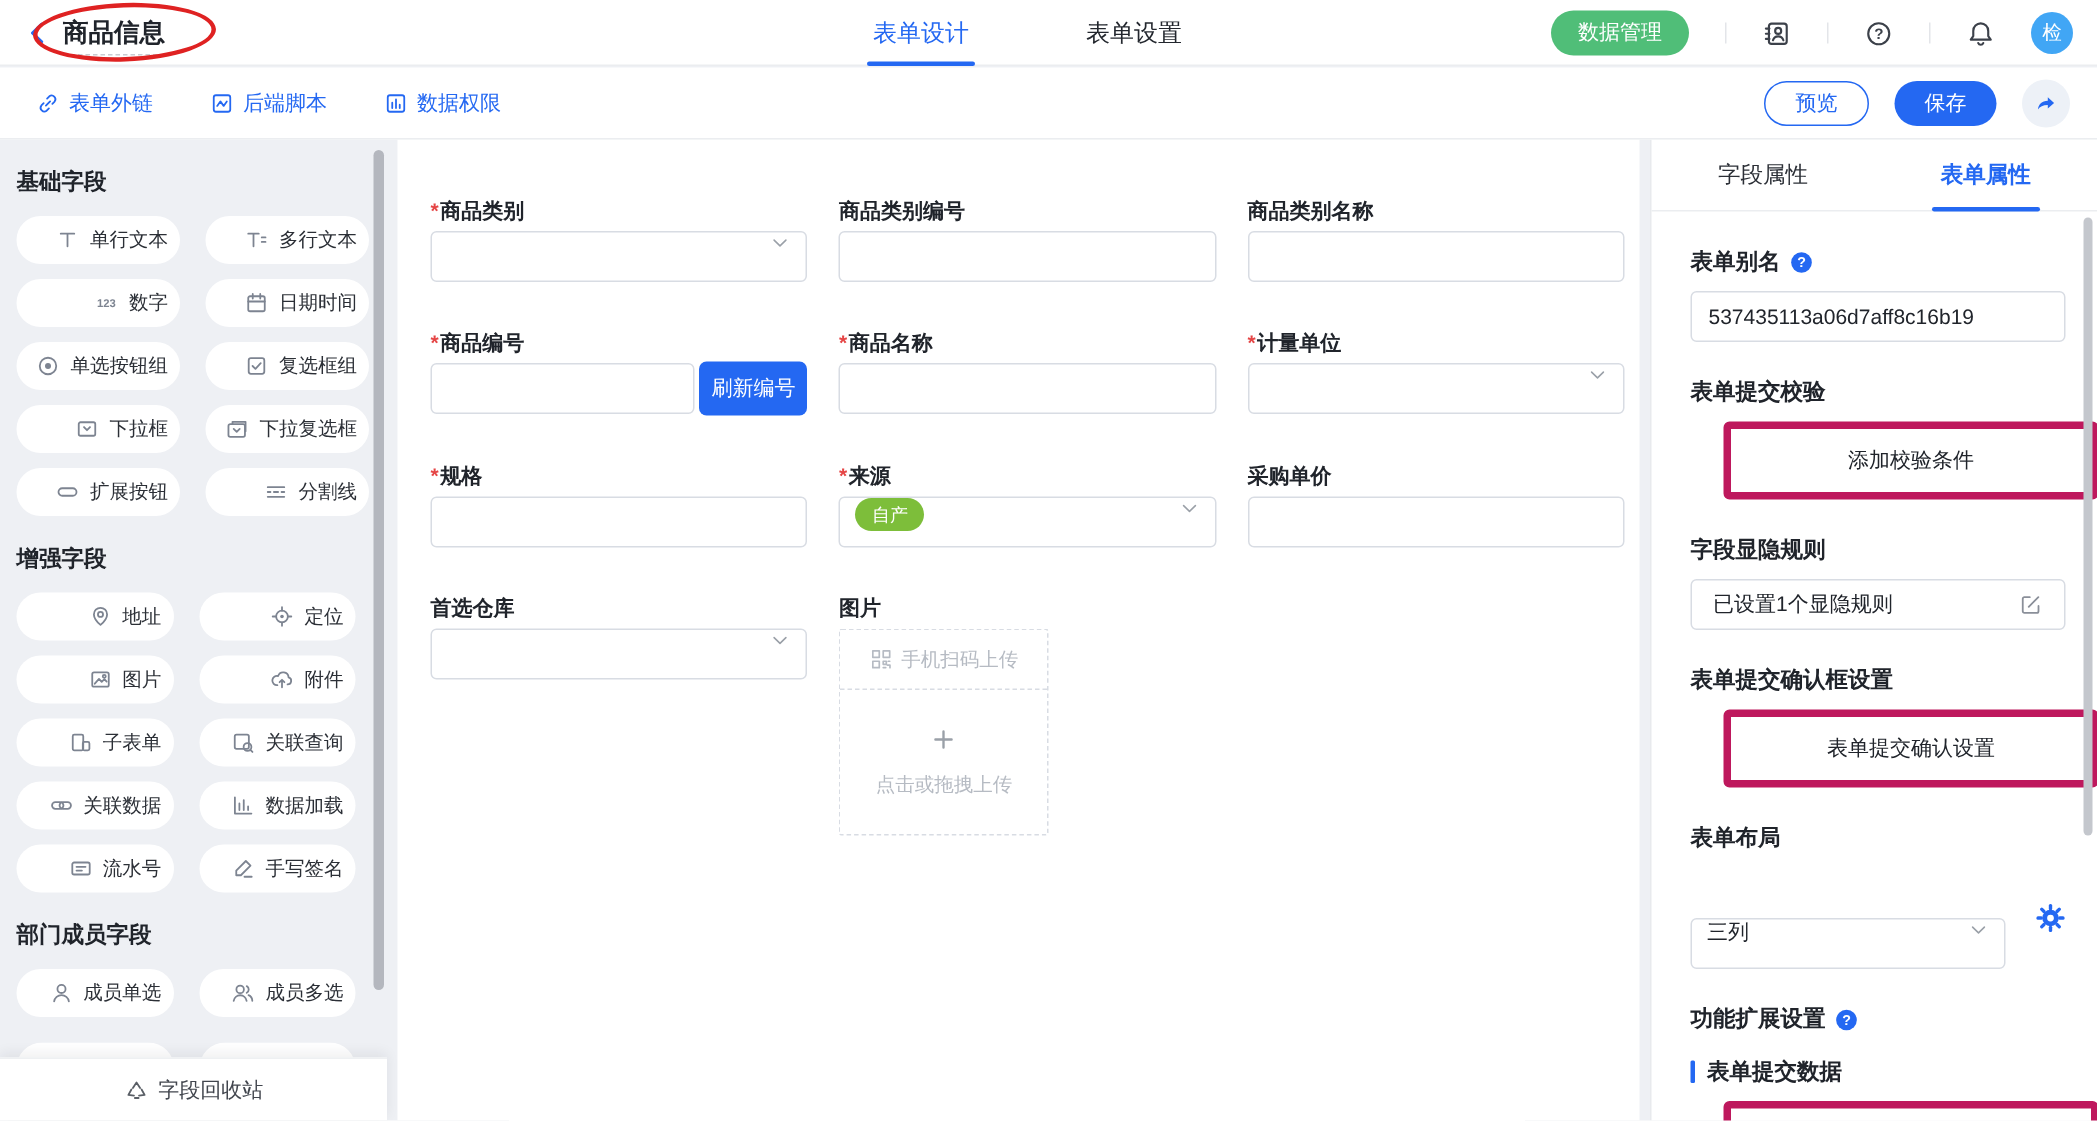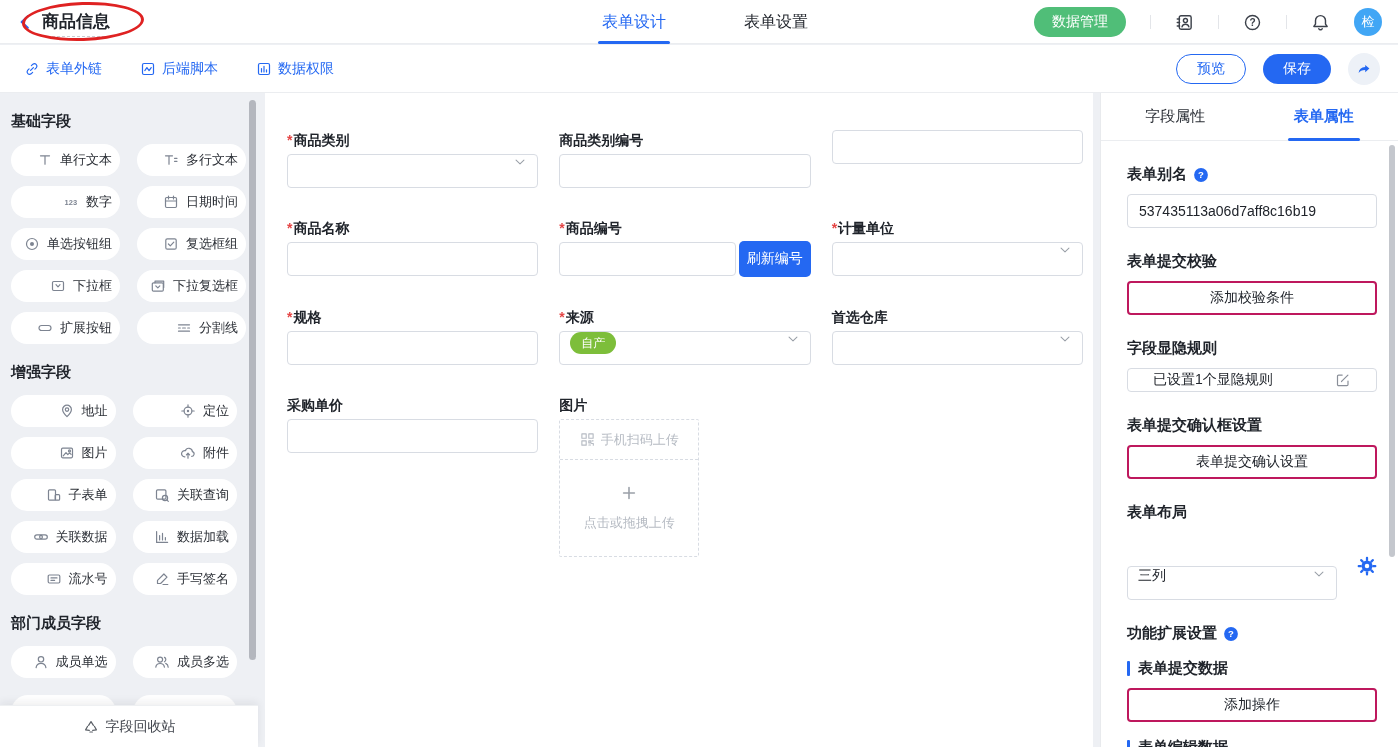--- a/index.html
+++ b/index.html
@@ -16,21 +16,21 @@
   .header { position:absolute; left:0; top:0; right:0; height:44px; background:#fff;
             border-bottom:1px solid #ebedf0; z-index:9; }
   .back-btn { position:absolute; left:16px; top:13px; width:18px; height:18px; color:#2468F2; cursor:pointer; }
   .page-title { position:absolute; left:42px; top:10px; font-size:17px; font-weight:700;
                 border-bottom:1px dashed #c9ccd2; padding-bottom:3px; }
   .annotation-ellipse { position:absolute; left:22px; top:2px; width:122px; height:39px;
                 border:3px solid #df2222; border-radius:50%; transform:rotate(-2deg); pointer-events:none; z-index:10; }
   .header-tabs { position:absolute; left:582px; top:0; height:44px; display:flex; gap:78px; }
   .header-tab { height:44px; display:flex; align-items:center; font-size:16px; color:#23272e;
                 position:relative; cursor:pointer; }
-  .header-tab.active { color:#2468F2;margin-left:20px; }
+  .header-tab.active { color:#2468F2; }
   .header-tab.active::after { content:""; position:absolute; left:-4px; right:-4px; bottom:0;
                 height:3px; background:#2468F2; border-radius:2px; }
   .header-right { position:absolute; right:16px; top:0; height:44px; display:flex; align-items:center; gap:24px; }
   .pill-green { height:30px; padding:0 18px; border-radius:15px; background:#50BE78; color:#fff;
                 font-size:14px; display:flex; align-items:center; cursor:pointer; }
   .vdiv { width:1px; height:14px; background:#e3e5e9; }
   .hicon { width:19px; height:19px; color:#3c414a; cursor:pointer; }
   .avatar { width:28px; height:28px; border-radius:50%; background:#41A6F5; color:#fff; font-size:13px;
             display:flex; align-items:center; justify-content:center; cursor:pointer; }
 
@@ -102,26 +102,26 @@
   .panel-tab.active { color:#2468F2; font-weight:600; }
   .panel-tab.active::after { content:""; position:absolute; bottom:-1px; left:50%;
                transform:translateX(-50%); width:72px; height:3px; background:#2468F2; border-radius:2px; }
   .panel-body { padding:0 21px 0 26px; }
   .p-label { margin-top:24px; font-size:15px; font-weight:700; color:#20242b; display:flex;
              align-items:center; gap:6px; }
   .p-sublabel { margin-top:16px; font-size:15px; font-weight:700; color:#20242b; display:flex;
                 align-items:center; gap:8px; }
   .p-sublabel::before { content:""; width:3px; height:15px; background:#2468F2; border-radius:1px; }
   .p-ctrl { margin-top:10px; }
-  .p-btn { width:100%; height:34px; border:2px solid #be185d; border-radius:4px; background:#fff;
-           font-size:14px; color:#20242b; cursor:pointer; font-family:inherit; }
+  .p-btn { width:100%; height:52px; border:5px solid #be185d; border-radius:4px; background:#fff;
+           font-size:14px; color:#20242b; cursor:pointer; font-family:inherit;margin-left:22px; }
   .p-input { height:34px; border:1px solid #d8dce3; border-radius:4px; display:flex; align-items:center;
              padding:0 11px; font-size:14px; color:#20242b; }
-  .p-editbox { height:24px; border:1px solid #d8dce3; border-radius:4px; display:flex; align-items:center;
-             justify-content:space-between; padding:0 25px; font-size:14px; color:#20242b; }
+  .p-editbox { height:34px; border:1px solid #d8dce3; border-radius:4px; display:flex; align-items:center;
+             justify-content:space-between; padding:0 14px; font-size:14px; color:#20242b; }
   .p-editbox .icn { width:16px; height:16px; color:#8a8f99; cursor:pointer; }
   .p-selrow { display:flex; align-items:center; justify-content:space-between; }
   .p-selrow .ctrl { width:210px;margin-top:34px; }
   .gear { width:20px; height:20px; color:#2468F2; cursor:pointer; }
   .help { width:16px; height:16px; color:#2468F2; cursor:pointer; }
   .panel-scroll { position:absolute; right:3px; top:52px; width:6px; height:412px; background:#c4c7cd;
                   border-radius:3px; }
 </style>
 </head>
 <body>
@@ -446,34 +446,35 @@
               <path d="M3.5 5.8 L8 10.2 L12.5 5.8"></path>
             </svg>
           </span>
         </div>
       </div>
       <div class="field">
         <div class="f-label"><span>商品类别编号</span></div>
         <div class="ctrl"></div>
       </div>
       <div class="field">
-        <div class="ctrl"></div>
-      </div>
-      <div class="field">
-        <div class="f-label"><span class="f-star">*</span><span>商品名称</span></div>
+        <div class="f-label"><span>商品类别名称</span></div>
         <div class="ctrl"></div>
       </div>
       <div class="field">
         <div class="f-label"><span class="f-star">*</span><span>商品编号</span></div>
         <div class="ib-row">
           <div class="ctrl"></div>
           <button class="btn-refresh">刷新编号</button>
         </div>
       </div>
       <div class="field">
+        <div class="f-label"><span class="f-star">*</span><span>商品名称</span></div>
+        <div class="ctrl"></div>
+      </div>
+      <div class="field">
         <div class="f-label"><span class="f-star">*</span><span>计量单位</span></div>
         <div class="ctrl sel">
           <span></span>
           <span class="icn chev">
             <svg viewBox="0 0 16 16" fill="none" stroke="currentColor" stroke-width="1.2" stroke-linecap="round" stroke-linejoin="round">
               <path d="M3.5 5.8 L8 10.2 L12.5 5.8"></path>
             </svg>
           </span>
         </div>
       </div>
@@ -486,33 +487,33 @@
         <div class="ctrl sel">
           <span class="tag-green">自产</span>
           <span class="icn chev">
             <svg viewBox="0 0 16 16" fill="none" stroke="currentColor" stroke-width="1.2" stroke-linecap="round" stroke-linejoin="round">
               <path d="M3.5 5.8 L8 10.2 L12.5 5.8"></path>
             </svg>
           </span>
         </div>
       </div>
       <div class="field">
+        <div class="f-label"><span>采购单价</span></div>
+        <div class="ctrl"></div>
+      </div>
+      <div class="field">
         <div class="f-label"><span>首选仓库</span></div>
         <div class="ctrl sel">
           <span></span>
           <span class="icn chev">
             <svg viewBox="0 0 16 16" fill="none" stroke="currentColor" stroke-width="1.2" stroke-linecap="round" stroke-linejoin="round">
               <path d="M3.5 5.8 L8 10.2 L12.5 5.8"></path>
             </svg>
           </span>
         </div>
-      </div>
-      <div class="field">
-        <div class="f-label"><span>采购单价</span></div>
-        <div class="ctrl"></div>
       </div>
       <div class="field">
         <div class="f-label"><span>图片</span></div>
         <div class="upload">
           <div class="upload-top">
             <span class="icn">
               <svg viewBox="0 0 16 16" fill="none" stroke="currentColor" stroke-width="1.2" stroke-linecap="round" stroke-linejoin="round">
                 <rect x="2" y="2" width="4.6" height="4.6"></rect>
                 <rect x="9.4" y="2" width="4.6" height="4.6"></rect>
                 <rect x="2" y="9.4" width="4.6" height="4.6"></rect>

